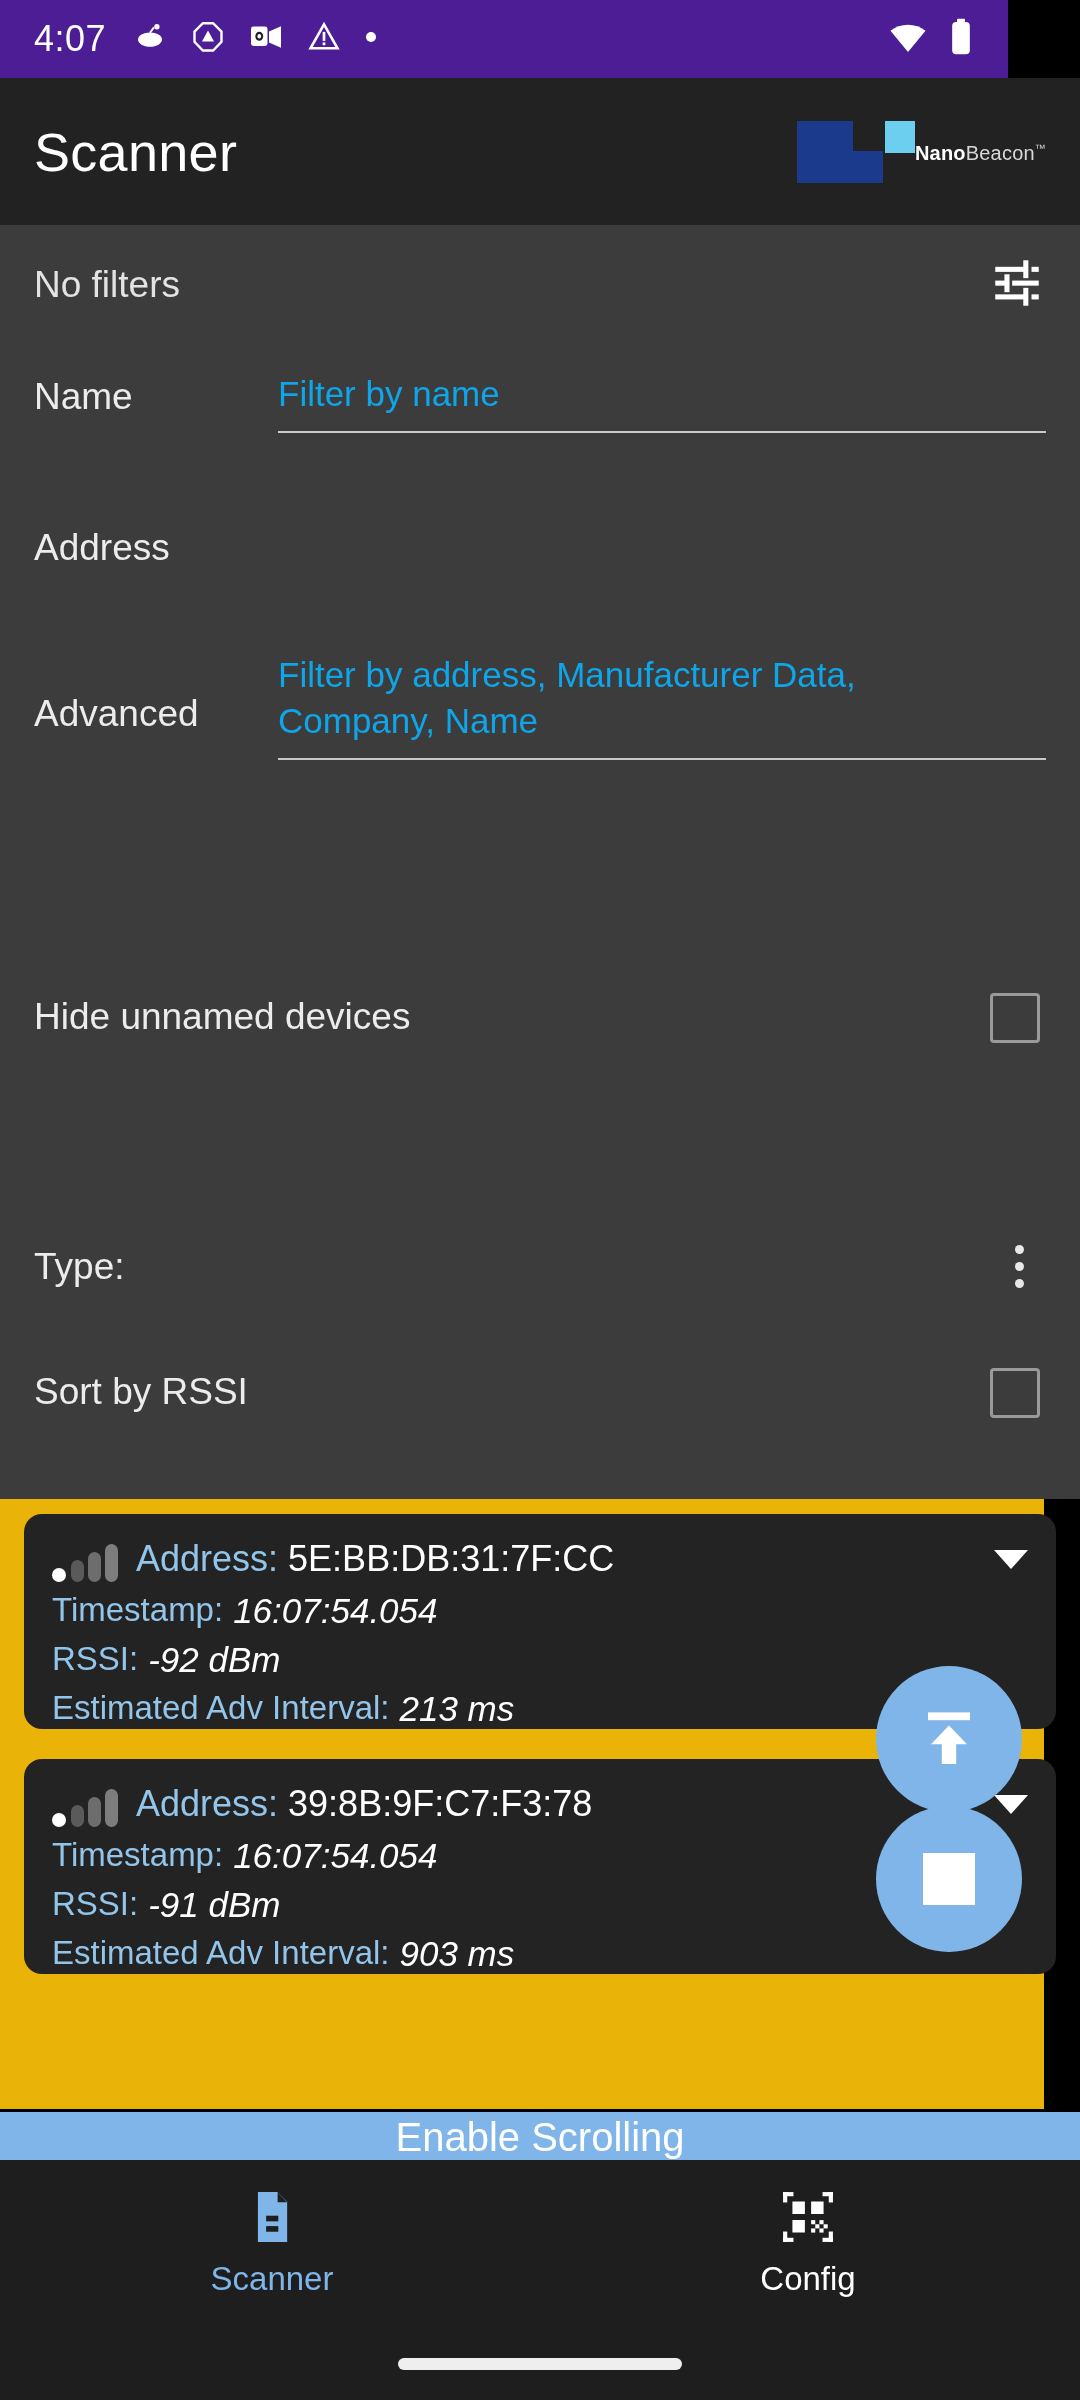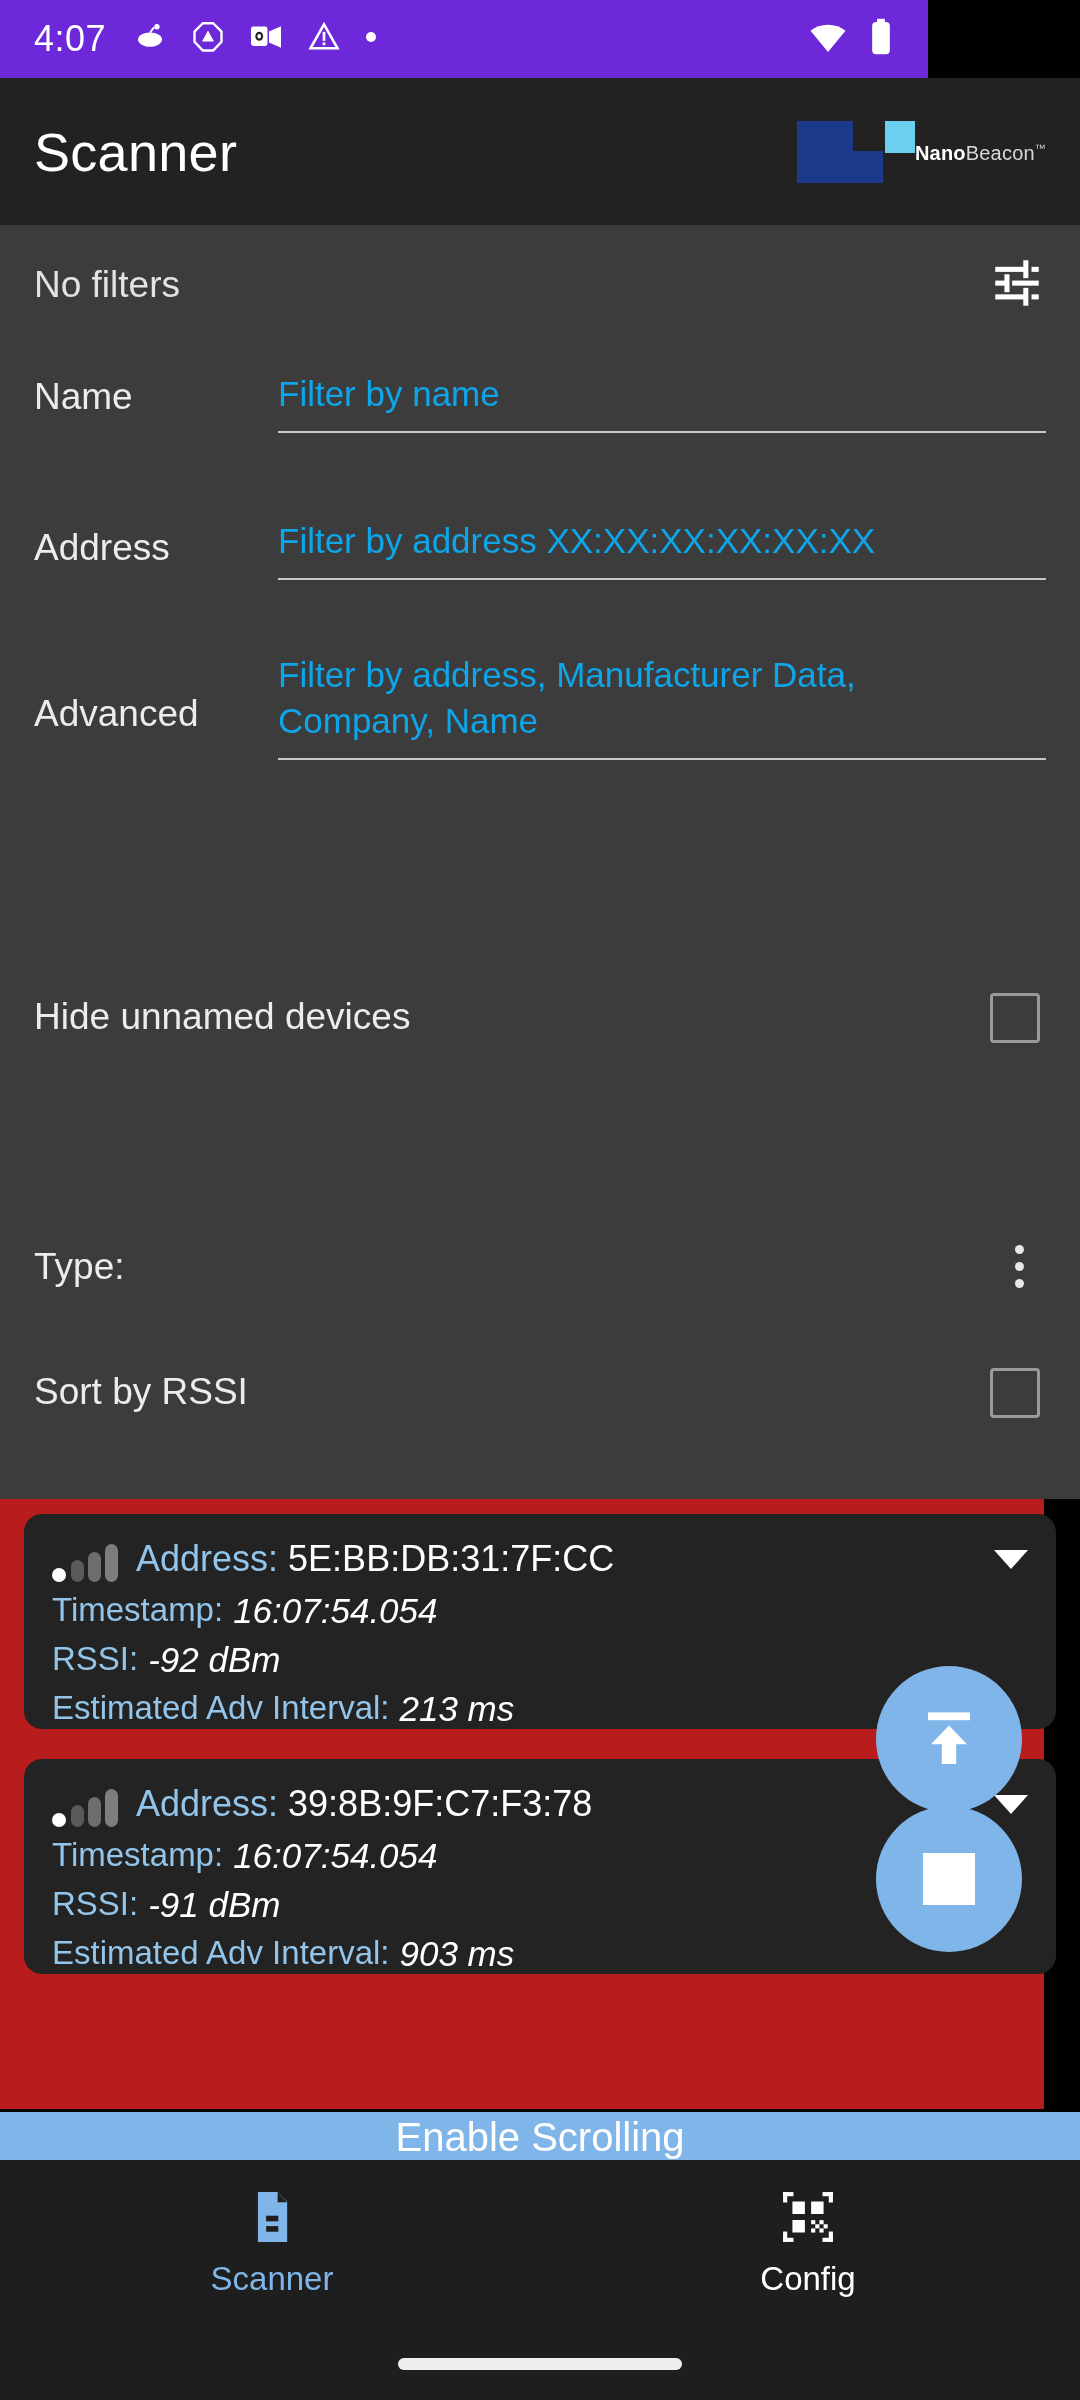--- a/index.html
+++ b/index.html
@@ -6,22 +6,22 @@
   html, body {
     width:1080px; height:2400px;
     background:#000;
     font-family:"Liberation Sans", sans-serif;
     overflow:hidden;
   }
   #screen { position:relative; width:1080px; height:2400px; background:#000; }
 
   
   .statusbar {
-    position:absolute; left:0; top:0; width:928px; height:78px;
-    background:#6d28d9; display:flex; align-items:center; padding:8px 34px;
+    position:absolute; left:0; top:0; width:1008px; height:78px;
+    background:#4c1d95; display:flex; align-items:center; padding:8px 34px;
   }
   .sb-time { color:#fff; font-size:36px; letter-spacing:.5px; }
   .sb-icons-left { display:flex; align-items:center; gap:22px; margin-left:26px; }
   .sb-right { margin-left:auto; display:flex; align-items:center; gap:20px; }
   .sb-ico { display:block; }
 
   
   .appbar {
     position:absolute; left:0; top:78px; width:1080px; height:147px;
     background:#222222; display:flex; align-items:center; padding:0 34px;
@@ -71,21 +71,21 @@
 
   
   .cbox {
     position:absolute; right:40px; width:50px; height:50px;
     border:3px solid #9a9a9a; border-radius:4px; background:transparent;
   }
   .kebab { position:absolute; right:56px; display:flex; flex-direction:column; gap:8px; }
   .kebab i { display:block; width:9px; height:9px; border-radius:50%; background:#e8e8e8; }
 
   
-  .list { position:absolute; left:0; top:1499px; width:1044px; height:610px; background:#b91c1c; }
+  .list { position:absolute; left:0; top:1499px; width:1044px; height:610px; background:#eab308; }
   .card {
     position:absolute; left:24px; width:1032px; background:#232323; border-radius:18px;
     padding:22px 28px 26px 28px;
   }
   .card-1 { top:15px; height:215px; }
   .card-2 { top:260px; height:215px; }
 
   .card-head { display:flex; align-items:center; }
   .sig { position:relative; width:74px; height:46px; margin-right:10px; flex:none; }
   .sig i { position:absolute; bottom:0; width:13px; border-radius:7px; }
@@ -236,24 +236,20 @@
     <div class="row-name">
       <div class="lbl-abs" style="top:28px;">Name</div>
       <div class="finput-wrap" style="top:26px;">
         <div class="fplaceholder">Filter by name</div>
         <div class="funderline"></div>
       </div>
     </div>
 
     <div class="row-address">
       <div class="lbl-abs" style="top:32px;">Address</div>
-      <div class="finput-wrap" style="top:26px;">
-        <div class="fplaceholder">Filter by address XX:XX:XX:XX:XX:XX</div>
-        <div class="funderline"></div>
-      </div>
     </div>
 
     <div class="row-advanced">
       <div class="lbl-abs" style="top:50px;">Advanced</div>
       <div class="finput-wrap" style="top:12px;">
         <div class="fplaceholder">Filter by address, Manufacturer Data,</div>
         <div class="fplaceholder">Company, Name</div>
         <div class="funderline"></div>
       </div>
     </div>

